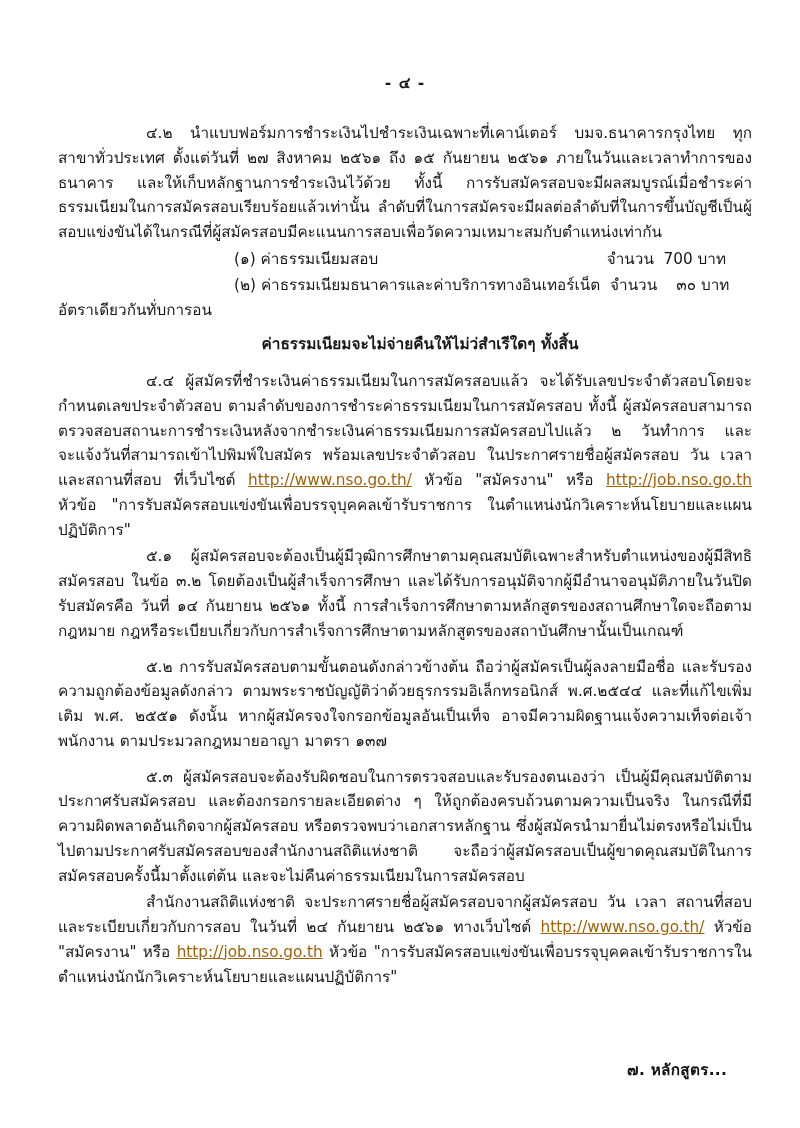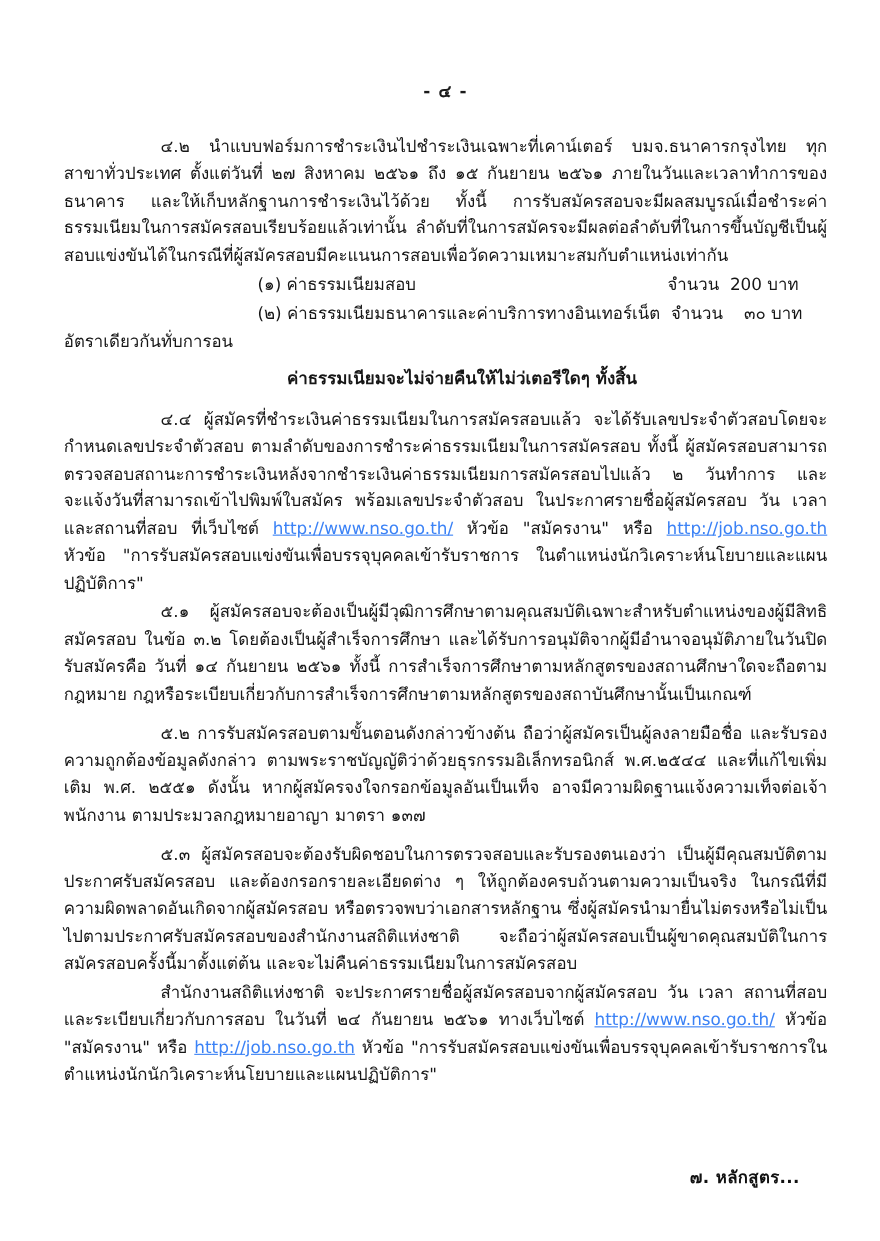--- a/index.html
+++ b/index.html
@@ -83,21 +83,21 @@
     text-align: right;
     padding-right: 26px;
   }
   .fee-amount .num {
     display: inline-block;
     min-width: 34px;
     text-align: right;
   }
   .link {
     text-decoration: underline;
-    color: #3b82f6;
+    color: #a16207;
     white-space: nowrap;
   }
   .footer-note {
     position: absolute;
     right: 73px;
     bottom: 46px;
     font-weight: bold;
     font-size: 15.3px;
     letter-spacing: 0.3px;
   }
@@ -112,38 +112,38 @@
   <div class="body">
 
     <p class="para indent-wide">๔.๒  นำแบบฟอร์มการชำระเงินไปชำระเงินเฉพาะที่เคาน์เตอร์  บมจ.ธนาคารกรุงไทย  ทุกสาขาทั่วประเทศ  ตั้งแต่วันที่ ๒๗ สิงหาคม ๒๕๖๑ ถึง ๑๕ กันยายน ๒๕๖๑ ภายในวันและเวลาทำการของธนาคาร  และให้เก็บหลักฐานการชำระเงินไว้ด้วย  ทั้งนี้  การรับสมัครสอบจะมีผลสมบูรณ์เมื่อชำระค่าธรรมเนียมในการสมัครสอบเรียบร้อยแล้วเท่านั้น  ลำดับที่ในการสมัครจะมีผลต่อลำดับที่ในการขึ้นบัญชีเป็นผู้สอบแข่งขันได้ในกรณีที่ผู้สมัครสอบมีคะแนนการสอบเพื่อวัดความเหมาะสมกับตำแหน่งเท่ากัน</p>
 
 
     <div class="fee-row">
       <span class="fee-label">(๑)  ค่าธรรมเนียมสอบ</span>
       <span class="fee-spacer"></span>
       <span class="fee-amount">
         <span>จำนวน</span>
-        <span class="num">200</span>
+        <span class="num">700</span>
         <span>บาท</span>
       </span>
     </div>
 
     <div class="fee-row">
       <span class="fee-label">(๒)  ค่าธรรมเนียมธนาคารและค่าบริการทางอินเทอร์เน็ต</span>
       <span class="fee-spacer"></span>
       <span class="fee-amount">
         <span>จำนวน</span>
         <span class="num">๓๐</span>
         <span>บาท</span>
       </span>
     </div>
 
     <p class="para">อัตราเดียวกันทั่บการอน</p>
 
-    <p class="center-bold">ค่าธรรมเนียมจะไม่จ่ายคืนให้ไม่ว่เตอรีใดๆ ทั้งสิ้น</p>
+    <p class="center-bold">ค่าธรรมเนียมจะไม่จ่ายคืนให้ไม่ว่สำเรีใดๆ ทั้งสิ้น</p>
 
     <p class="para indent-wide"><span>๔.๔  ผู้สมัครที่ชำระเงินค่าธรรมเนียมในการสมัครสอบแล้ว  จะได้รับเลขประจำตัวสอบโดยจะกำหนดเลขประจำตัวสอบ  ตามลำดับของการชำระค่าธรรมเนียมในการสมัครสอบ  ทั้งนี้  ผู้สมัครสอบสามารถตรวจสอบสถานะการชำระเงินหลังจากชำระเงินค่าธรรมเนียมการสมัครสอบไปแล้ว ๒ วันทำการ  และจะแจ้งวันที่สามารถเข้าไปพิมพ์ใบสมัคร  พร้อมเลขประจำตัวสอบ  ในประกาศรายชื่อผู้สมัครสอบ วัน เวลา และสถานที่สอบ  ที่เว็บไซต์ </span><a class="link" href="#">http://www.nso.go.th/</a><span> หัวข้อ "สมัครงาน" หรือ </span><a class="link" href="#">http://job.nso.go.th</a><span> หัวข้อ "การรับสมัครสอบแข่งขันเพื่อบรรจุบุคคลเข้ารับราชการ  ในตำแหน่งนักวิเคราะห์นโยบายและแผนปฏิบัติการ"</span></p>
 
 
     <p class="para indent-wide">๕.๑  ผู้สมัครสอบจะต้องเป็นผู้มีวุฒิการศึกษาตามคุณสมบัติเฉพาะสำหรับตำแหน่งของผู้มีสิทธิสมัครสอบ  ในข้อ ๓.๒  โดยต้องเป็นผู้สำเร็จการศึกษา  และได้รับการอนุมัติจากผู้มีอำนาจอนุมัติภายในวันปิดรับสมัครคือ  วันที่ ๑๔ กันยายน ๒๕๖๑ ทั้งนี้  การสำเร็จการศึกษาตามหลักสูตรของสถานศึกษาใดจะถือตามกฎหมาย กฎหรือระเบียบเกี่ยวกับการสำเร็จการศึกษาตามหลักสูตรของสถาบันศึกษานั้นเป็นเกณฑ์</p>
 
     <p class="para indent-wide gap">๕.๒ การรับสมัครสอบตามขั้นตอนดังกล่าวข้างต้น  ถือว่าผู้สมัครเป็นผู้ลงลายมือชื่อ  และรับรองความถูกต้องข้อมูลดังกล่าว  ตามพระราชบัญญัติว่าด้วยธุรกรรมอิเล็กทรอนิกส์ พ.ศ.๒๕๔๔ และที่แก้ไขเพิ่มเติม พ.ศ. ๒๕๕๑  ดังนั้น  หากผู้สมัครจงใจกรอกข้อมูลอันเป็นเท็จ  อาจมีความผิดฐานแจ้งความเท็จต่อเจ้าพนักงาน  ตามประมวลกฎหมายอาญา  มาตรา ๑๓๗</p>
 
     <p class="para indent-wide gap">๕.๓ ผู้สมัครสอบจะต้องรับผิดชอบในการตรวจสอบและรับรองตนเองว่า  เป็นผู้มีคุณสมบัติตามประกาศรับสมัครสอบ  และต้องกรอกรายละเอียดต่าง ๆ ให้ถูกต้องครบถ้วนตามความเป็นจริง  ในกรณีที่มีความผิดพลาดอันเกิดจากผู้สมัครสอบ  หรือตรวจพบว่าเอกสารหลักฐาน  ซึ่งผู้สมัครนำมายื่นไม่ตรงหรือไม่เป็นไปตามประกาศรับสมัครสอบของสำนักงานสถิติแห่งชาติ  จะถือว่าผู้สมัครสอบเป็นผู้ขาดคุณสมบัติในการสมัครสอบครั้งนี้มาตั้งแต่ต้น  และจะไม่คืนค่าธรรมเนียมในการสมัครสอบ</p>
 

